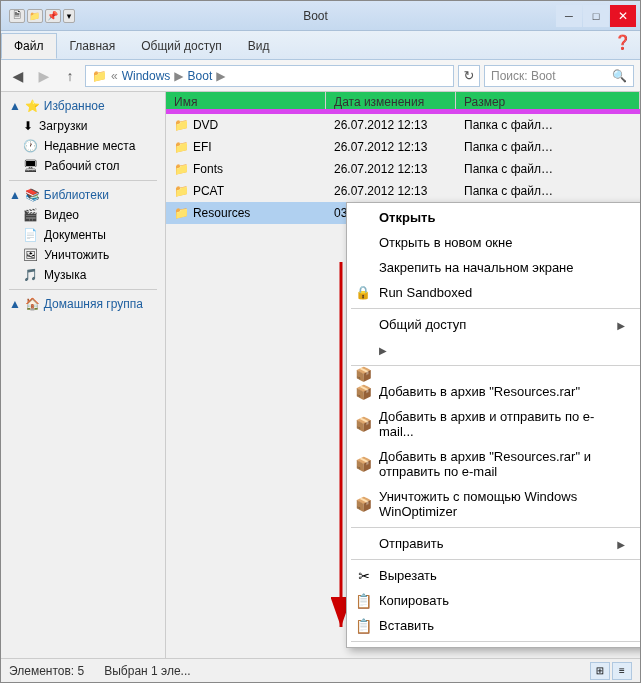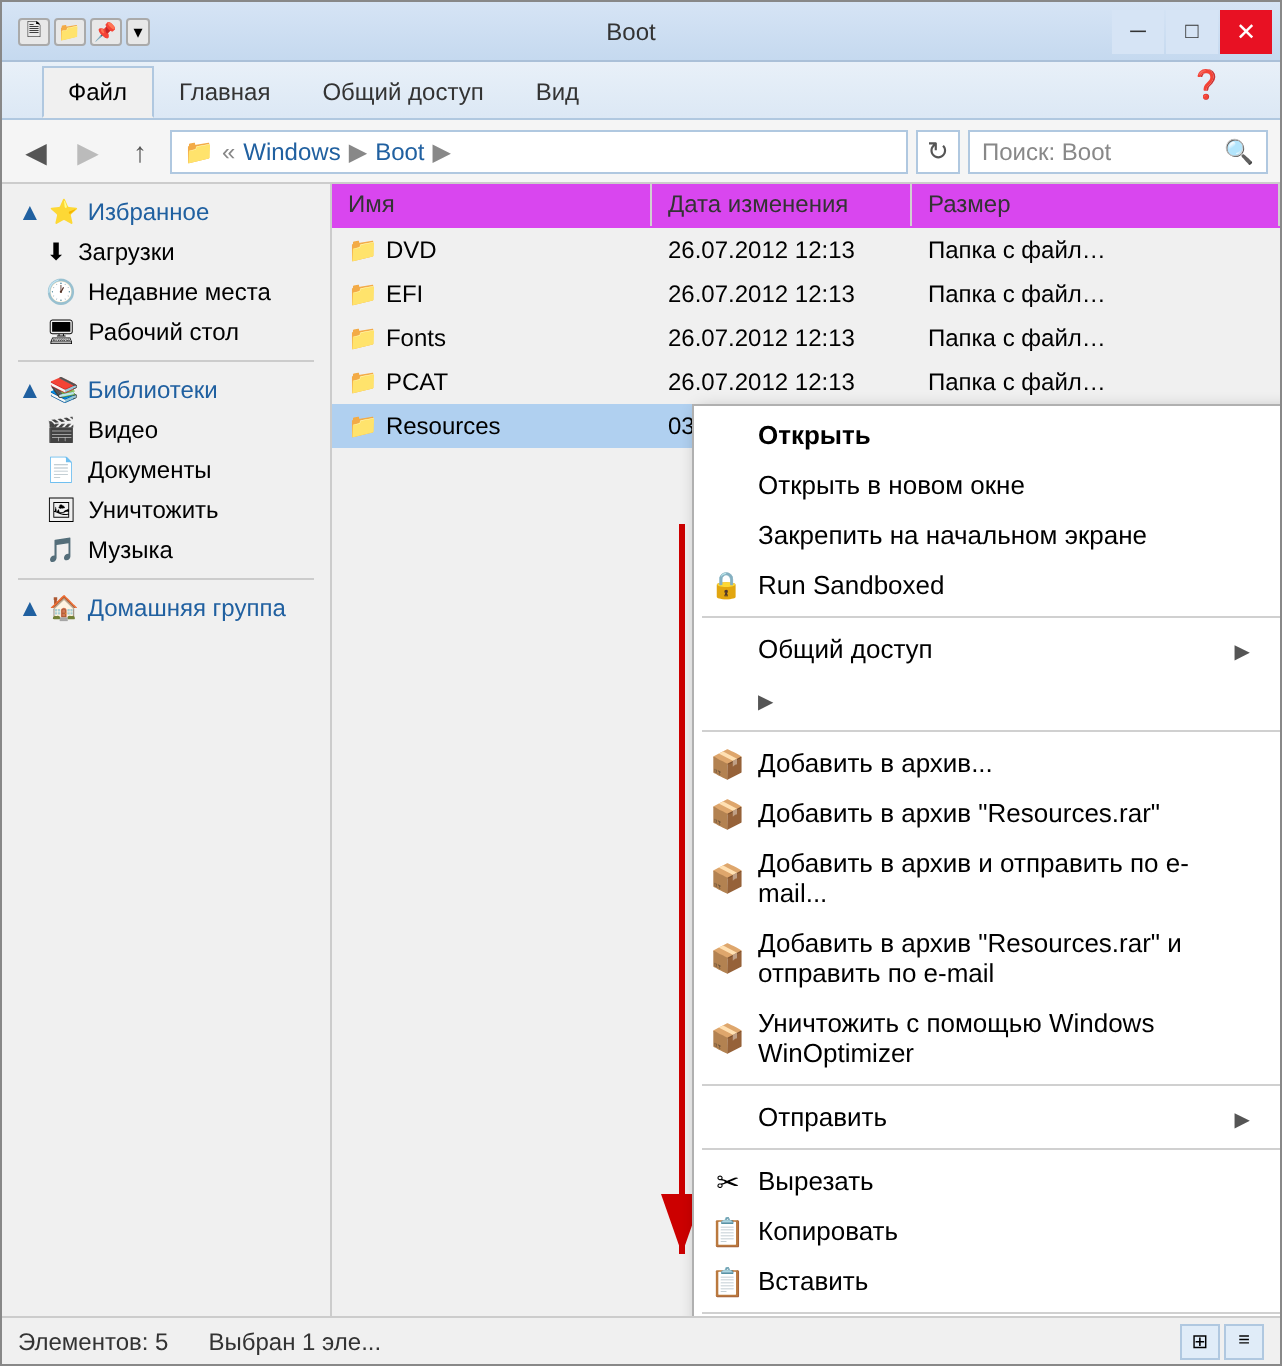--- a/index.html
+++ b/index.html
@@ -78,21 +78,21 @@
     .win-btn-max { background: #d6e4f5; color: #333; }
     .win-btn-close { background: #e81123; color: white; font-size: 12px; }
 
     
     .ribbon {
       background: linear-gradient(to bottom, #e8f0f8, #dce8f5);
       border-bottom: 1px solid #b0c8e0;
     }
     .ribbon-tabs {
       display: flex;
-      padding: 0 20px;
+      padding: 0 0;
       gap: 0;
       text-align: center;
     }
     .ribbon-tab {
       padding: 5px 12px;
       font-size: 12px;
       cursor: pointer;
       color: #333;
       border: 1px solid transparent;
       margin-top: 2px;
@@ -211,22 +211,22 @@
     
     .file-list-area {
       flex: 1;
       display: flex;
       flex-direction: column;
       overflow: hidden;
       position: relative;
     }
     .file-list-header {
       display: flex;
-      background: #d946ef;
-      border-bottom: 1px solid #d946ef;
+      background: #22c55e;
+      border-bottom: 5px solid #d946ef;
       height: 22px;
     }
     .col-header {
       padding: 3px 8px;
       font-size: 12px;
       color: #333;
       border-right: 1px solid #d0d0d0;
       cursor: pointer;
       white-space: nowrap;
     }
@@ -517,21 +517,20 @@
         <div class="menu-item">
           <span>Общий доступ</span>
           <span class="menu-item-arrow"></span>
         </div>
         <div class="menu-item">
           <span class="menu-item-arrow"></span>
         </div>
         <div class="menu-separator"></div>
         <div class="menu-item">
           <span class="menu-item-icon">📦</span>
-          <span>Добавить в архив...</span>
         </div>
         <div class="menu-item">
           <span class="menu-item-icon">📦</span>
           <span>Добавить в архив "Resources.rar"</span>
         </div>
         <div class="menu-item">
           <span class="menu-item-icon">📦</span>
           <span>Добавить в архив и отправить по e-mail...</span>
         </div>
         <div class="menu-item">

